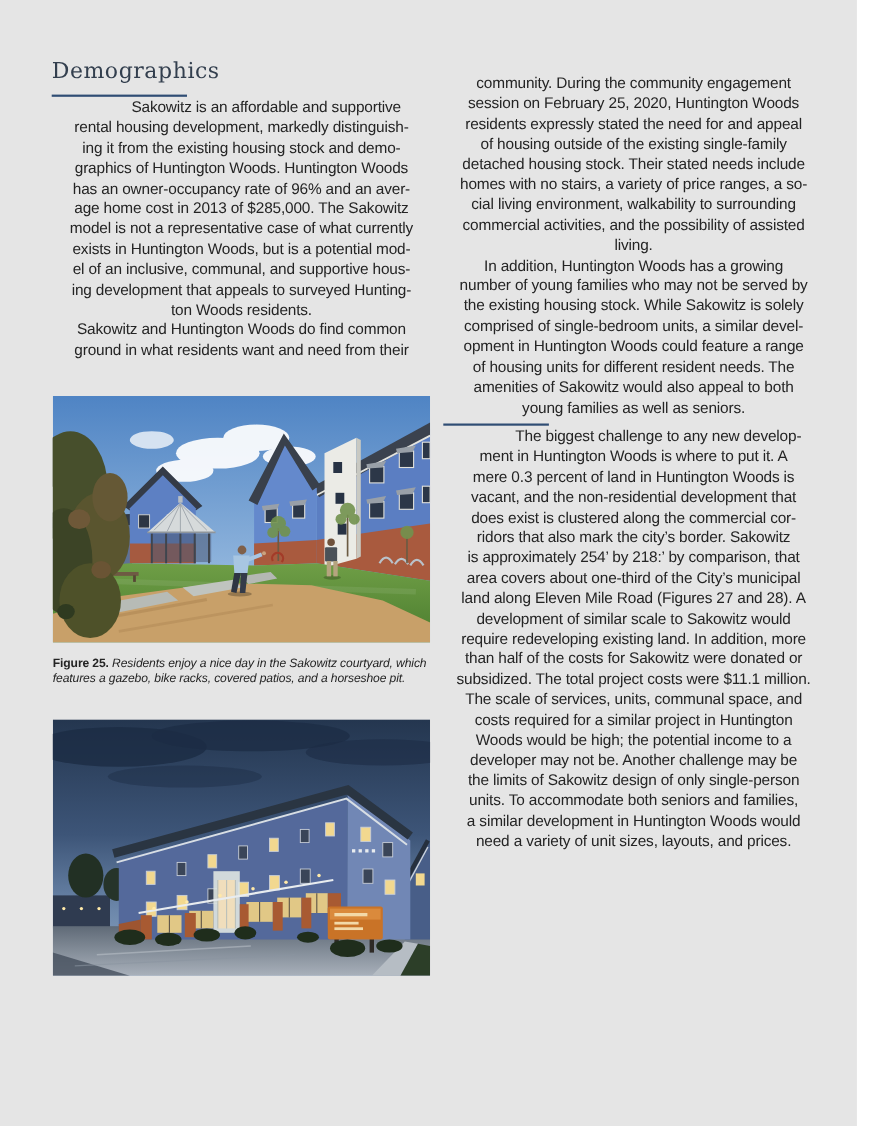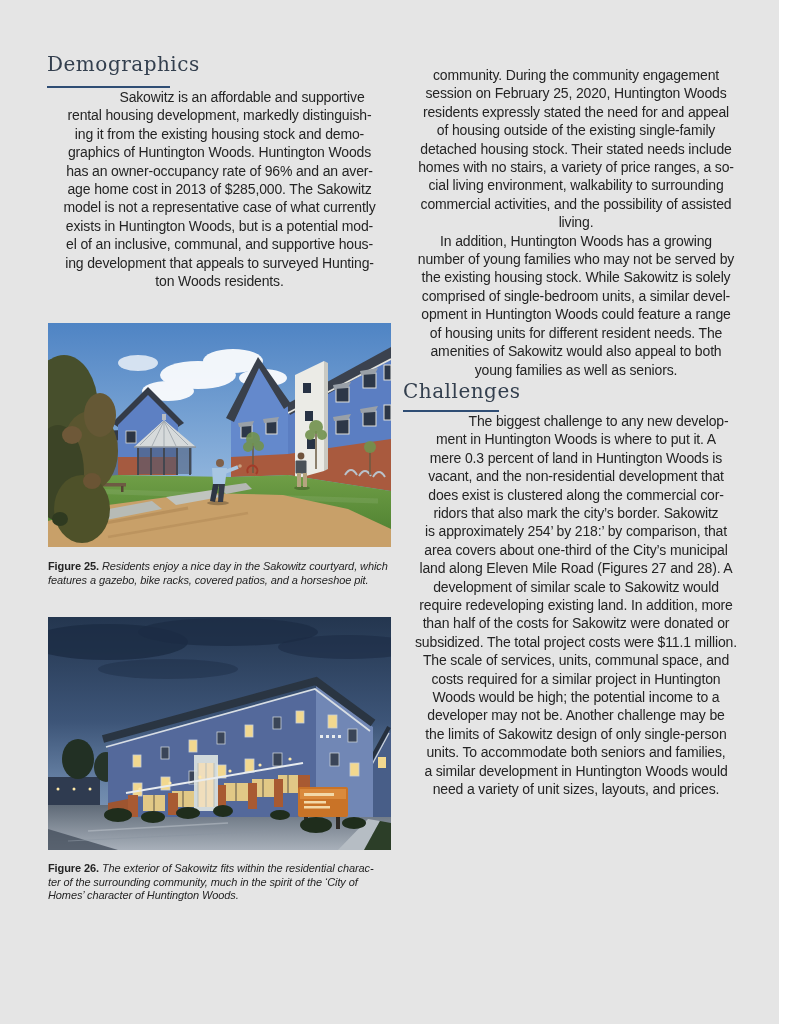--- a/index.html
+++ b/index.html
@@ -43,20 +43,22 @@
 rental housing development, markedly distinguish-
 ing it from the existing housing stock and demo-
 graphics of Huntington Woods. Huntington Woods
 has an owner-occupancy rate of 96% and an aver-
 age home cost in 2013 of $285,000. The Sakowitz
 model is not a representative case of what currently
 exists in Huntington Woods, but is a potential mod-
 el of an inclusive, communal, and supportive hous-
 ing development that appeals to surveyed Hunting-
 ton Woods residents.</p>
+    <p class="body mt22">Sakowitz and Huntington Woods do find common
+ground in what residents want and need from their</p>
 
     <figure class="mt32">
       <svg width="343" height="224" viewBox="0 0 343 224" role="img">
         <defs>
           <linearGradient id="sky1" x1="0" y1="0" x2="0" y2="1">
             <stop offset="0" stop-color="#4f84c4"></stop>
               <stop offset="0.7" stop-color="#8fb4dc"></stop>
               <stop offset="1" stop-color="#b8d0e8"></stop>
           </linearGradient>
           <linearGradient id="lawn1" x1="0" y1="0" x2="0" y2="1">
@@ -323,23 +325,20 @@
             <ellipse cx="175" cy="194" rx="10" ry="6"></ellipse>
           <ellipse cx="232" cy="198" rx="10" ry="5"></ellipse>
             <ellipse cx="268" cy="208" rx="16" ry="8"></ellipse>
             <ellipse cx="306" cy="206" rx="12" ry="6"></ellipse>
         </g>
 
         <polygon points="0,233 0,212 70,233" fill="#454f5c" opacity="0.8"></polygon>
         <path d="M40,214 L180,206" stroke="#c2c8cf" stroke-width="1.5" opacity="0.5"></path>
         <path d="M20,224 L220,214" stroke="#8b95a1" stroke-width="1.2" opacity="0.6"></path>
       </svg>
-      <figcaption class="mtc12"><strong class="cap-label">Figure 26.</strong><em class="cap-text"> The exterior of Sakowitz fits within the residential charac-
-ter of the surrounding community, much in the spirit of the ‘City of
-Homes’ character of Huntington Woods.</em></figcaption>
     </figure>
   </div>
 
   <div class="col col-right">
     <p class="body">community. During the community engagement
 session on February 25, 2020, Huntington Woods
 residents expressly stated the need for and appeal
 of housing outside of the existing single-family
 detached housing stock. Their stated needs include
 homes with no stairs, a variety of price ranges, a so-
@@ -348,21 +347,20 @@
 living.</p>
     <p class="body mt24">In addition, Huntington Woods has a growing
 number of young families who may not be served by
 the existing housing stock. While Sakowitz is solely
 comprised of single-bedroom units, a similar devel-
 opment in Huntington Woods could feature a range
 of housing units for different resident needs. The
 amenities of Sakowitz would also appeal to both
 young families as well as seniors.</p>
 
-    <h2 class="sec mt26">Challenges</h2>
     <div class="rule rule-chal"></div>
 
     <p class="body indent mt28">The biggest challenge to any new develop-
 ment in Huntington Woods is where to put it. A
 mere 0.3 percent of land in Huntington Woods is
 vacant, and the non-residential development that
 does exist is clustered along the commercial cor-
 ridors that also mark the city’s border. Sakowitz
 is approximately 254’ by 218:’ by comparison, that
 area covers about one-third of the City’s municipal

